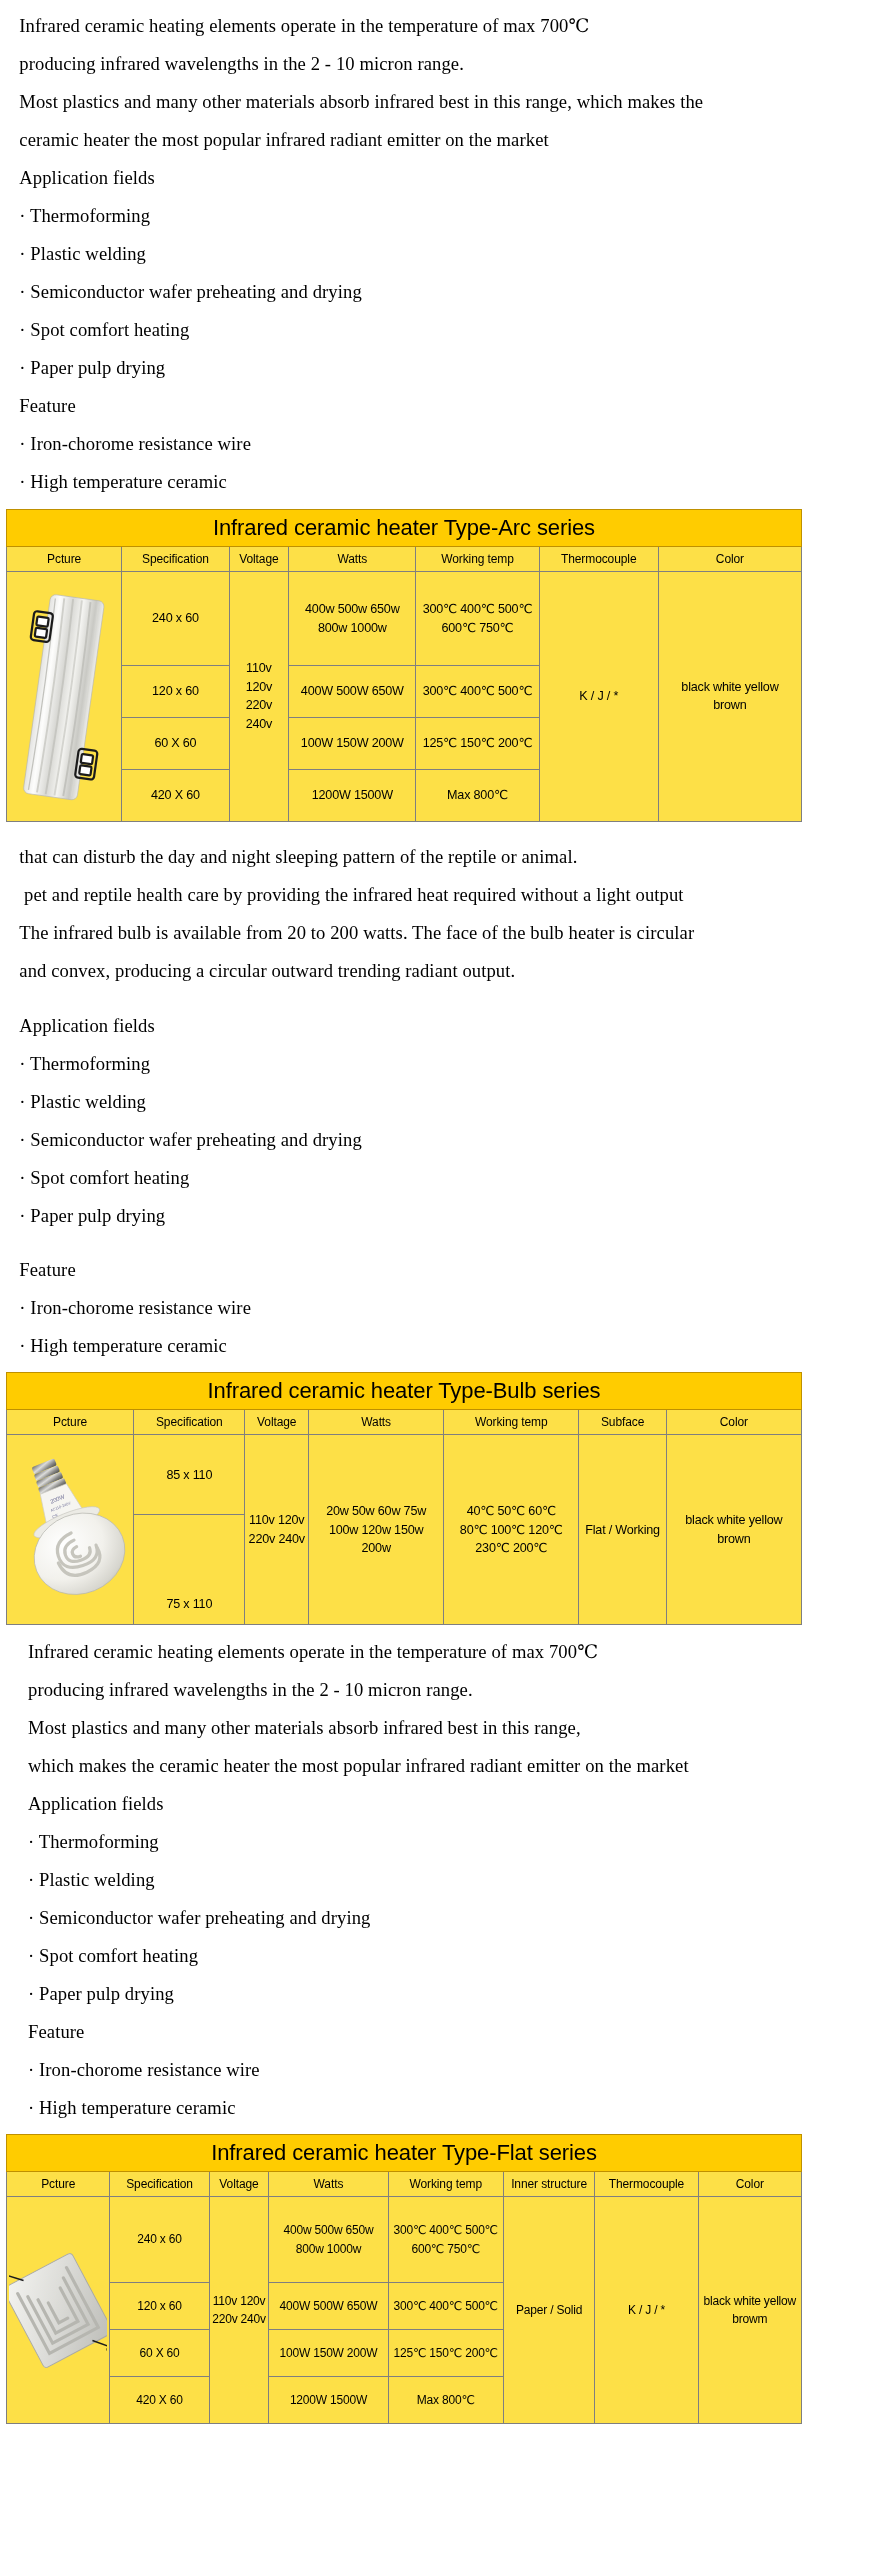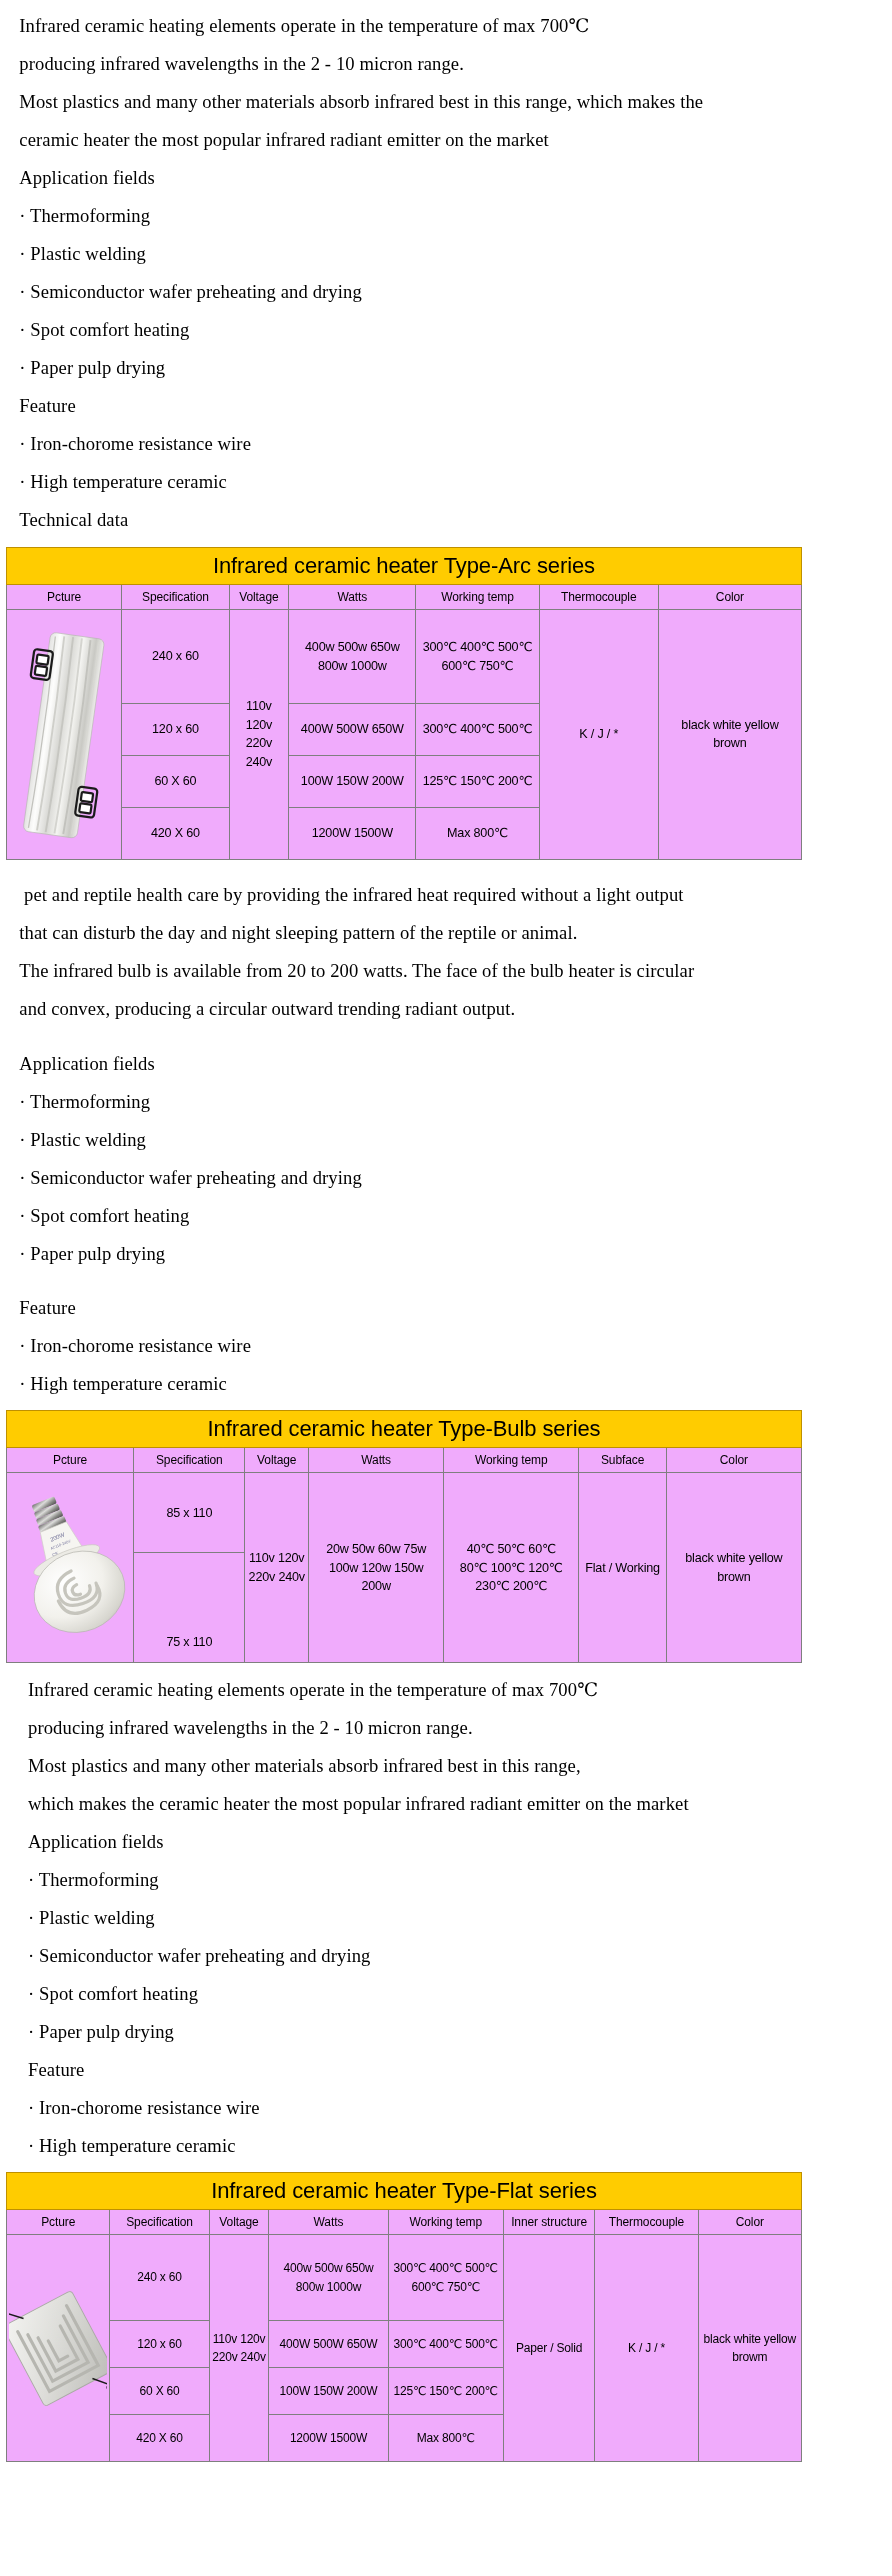--- a/index.html
+++ b/index.html
@@ -44,21 +44,21 @@
   
   .tbl-wrap {
     padding: 0 6px;
     box-sizing: border-box;
   }
   table.spec {
     width: 100%;
     border-collapse: collapse;
     table-layout: fixed;
     font-family: "Liberation Sans", "DejaVu Sans", sans-serif;
-    background: #f0abfc;
+    background: #fde047;
   }
   table.spec td, table.spec th {
     border: 0.7px solid #7f7f7f;
     text-align: center;
     vertical-align: middle;
     font-weight: normal;
     padding: 1.5px 2.2px;
     color: #000;
   }
   .banner {
@@ -104,21 +104,20 @@
     <div class="line">ceramic heater the most popular infrared radiant emitter on the market</div>
     <div class="line heading">Application fields</div>
     <div class="line bullet">· Thermoforming</div>
     <div class="line bullet">· Plastic welding</div>
     <div class="line bullet">· Semiconductor wafer preheating and drying</div>
     <div class="line bullet">· Spot comfort heating</div>
     <div class="line bullet">· Paper pulp drying</div>
     <div class="line heading">Feature</div>
     <div class="line bullet">· Iron-chorome resistance wire</div>
     <div class="line bullet">· High temperature ceramic</div>
-    <div class="line heading">Technical data</div>
   </div>
 
   <div class="gap-sm"></div>
 
   <div class="tbl-wrap">
     <table class="spec">
       <colgroup>
         <col style="width:14.5%">
           <col style="width:13.5%">
           <col style="width:7.5%">
@@ -206,22 +205,22 @@
           <td class="datacell">1200W 1500W</td>
           <td class="datacell">Max 800℃</td>
         </tr>
       </tbody>
     </table>
   </div>
 
   <div class="gap-md"></div>
 
   <div class="textblock">
+    <div class="line">that can disturb the day and night sleeping pattern of the reptile or animal.</div>
     <div class="line"> pet and reptile health care by providing the infrared heat required without a light output</div>
-    <div class="line">that can disturb the day and night sleeping pattern of the reptile or animal.</div>
     <div class="line">The infrared bulb is available from 20 to 200 watts. The face of the bulb heater is circular</div>
     <div class="line">and convex, producing a circular outward trending radiant output.</div>
     <div class="gap-md"></div>
     <div class="line heading">Application fields</div>
     <div class="line bullet">· Thermoforming</div>
     <div class="line bullet">· Plastic welding</div>
     <div class="line bullet">· Semiconductor wafer preheating and drying</div>
     <div class="line bullet">· Spot comfort heating</div>
     <div class="line bullet">· Paper pulp drying</div>
     <div class="gap-md"></div>

